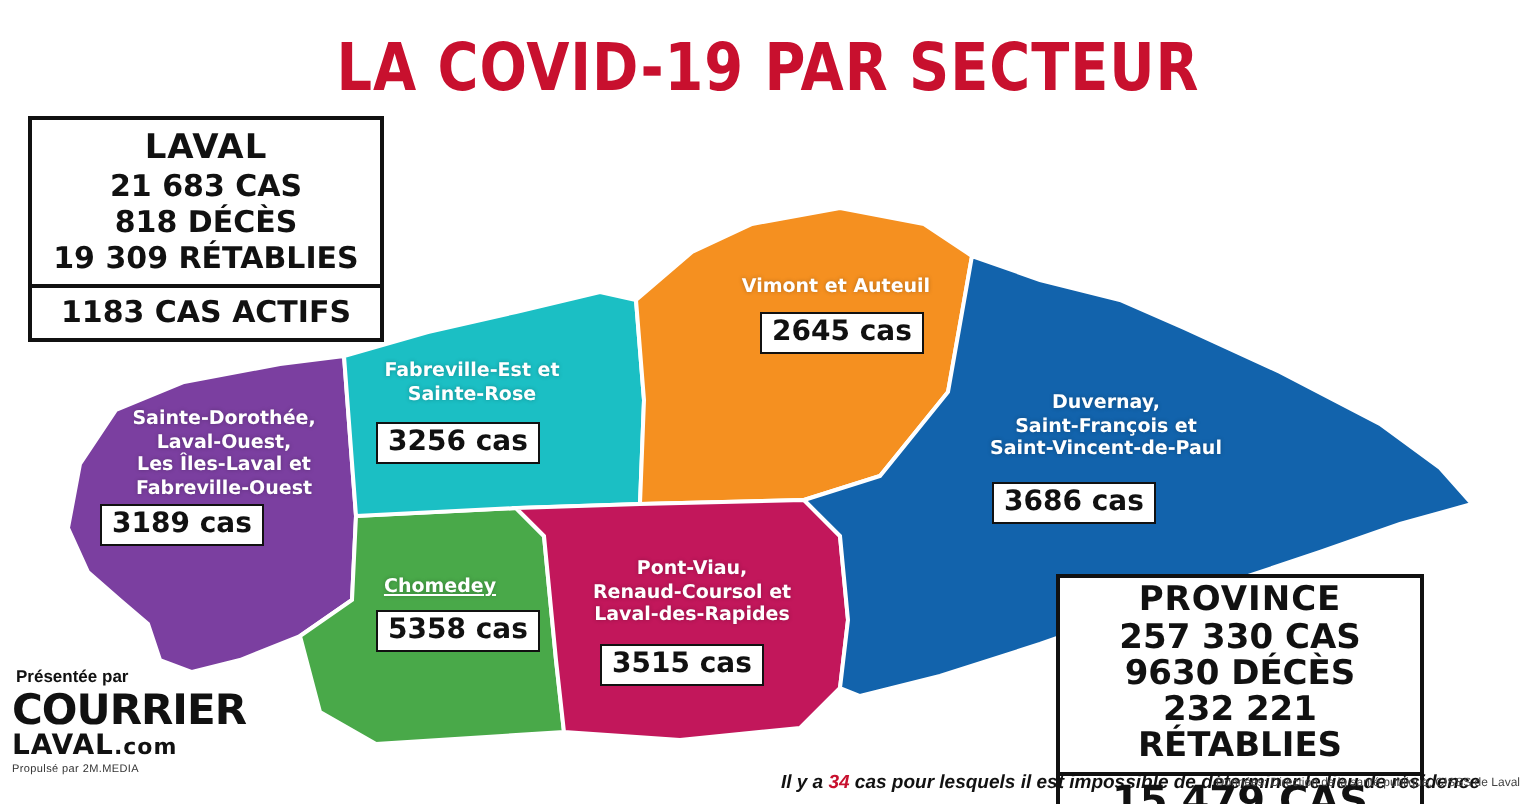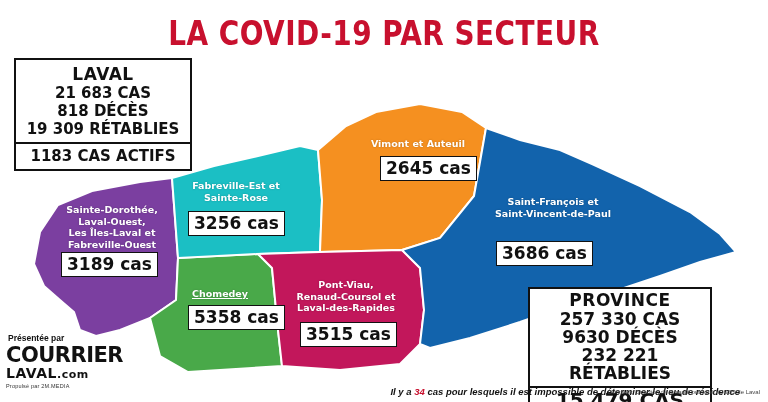--- a/index.html
+++ b/index.html
@@ -136,21 +136,21 @@
     text-shadow: 0 0 2px rgba(0,0,0,0.25);
     pointer-events: none;
   }
   .sector-cases {
     position: absolute;
     background: #ffffff;
     border: 1.5px solid #111;
     box-sizing: border-box;
     font-family: "DejaVu Sans", sans-serif;
     font-weight: bold;
-    font-size: 17px;
+    font-size: 14px;
     color: #111;
     padding: 1px 5px 2px 5px;
     white-space: nowrap;
   }
 
   
   .presente {
     position: absolute;
     left: 8px;
     top: 333px;
@@ -252,34 +252,35 @@
     <div class="sep"></div>
     <div class="l3">15 479 CAS ACTIFS</div>
   </div>
 
   <div class="sector-name" style="left:52px; top:204px; width:120px;">
     <div>Sainte-Dorothée,</div>
     <div>Laval-Ouest,</div>
     <div>Les Îles-Laval et</div>
     <div>Fabreville-Ouest</div>
   </div>
-  <div class="sector-cases" style="left:61px; top:252px;">3189 cas</div>
+  <div class="sector-cases" style="left:50px; top:252px;">3189 cas</div>
 
   <div class="sector-name" style="left:178px; top:180px; width:116px;">
     <div>Fabreville-Est et</div>
     <div>Sainte-Rose</div>
   </div>
   <div class="sector-cases" style="left:188px; top:211px;">3256 cas</div>
 
   <div class="sector-name" style="left:355px; top:138px; width:126px;">
     <div>Vimont et Auteuil</div>
   </div>
   <div class="sector-cases" style="left:380px; top:156px;">2645 cas</div>
 
   <div class="sector-name" style="left:473px; top:196px; width:160px;">
+    <div>Duvernay,</div>
     <div>Saint-François et</div>
     <div>Saint-Vincent-de-Paul</div>
   </div>
   <div class="sector-cases" style="left:496px; top:241px;">3686 cas</div>
 
   <div class="sector-name" style="left:172px; top:288px; width:96px;text-decoration:underline;">
     <div>Chomedey</div>
   </div>
   <div class="sector-cases" style="left:188px; top:305px;">5358 cas</div>
 

